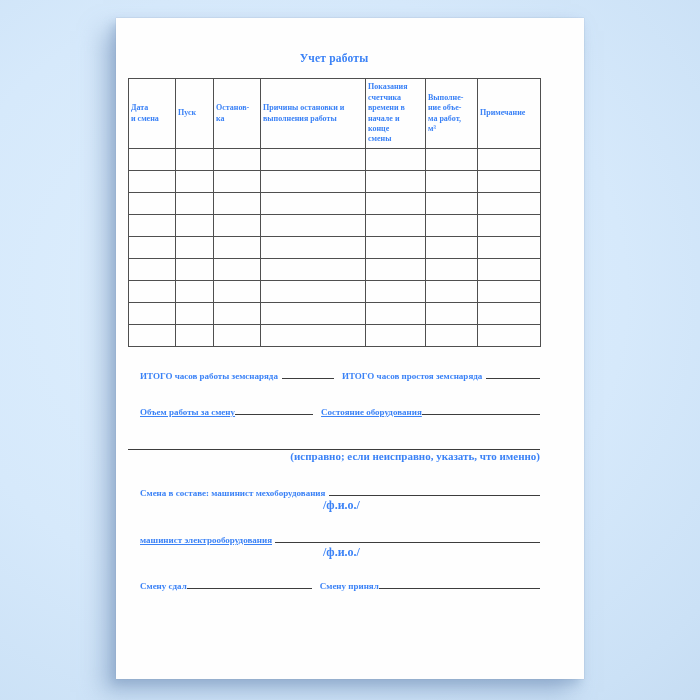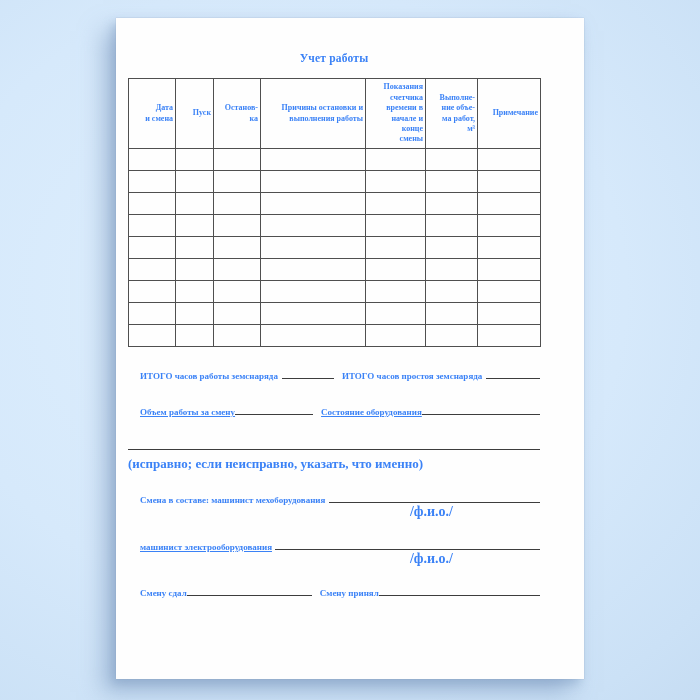--- a/index.html
+++ b/index.html
@@ -26,43 +26,43 @@
     font-size:11.5px;line-height:12px;font-weight:bold;letter-spacing:.2px;
   }
   table.form{
     margin-top:14px;width:412px;border-collapse:collapse;table-layout:fixed;
   }
   table.form th, table.form td{
     border:1px solid #4f4f4f;padding:0;
   }
   table.form th{
     height:67px;font-size:8px;line-height:1.3;font-weight:bold;
-    text-align:right;vertical-align:middle;white-space:pre-line;padding:1px 2px;
+    text-align:left;vertical-align:middle;white-space:pre-line;padding:1px 2px;
   }
   table.form td{height:21px;}
   .line{
     display:flex;align-items:baseline;
     font-size:9px;line-height:12px;font-weight:bold;white-space:pre;padding-left:12px;
   }
   .bl{border-bottom:1px solid #3d3d3d;height:1px;}
   .grow{flex:1 1 auto;}
   .sp{width:8px;flex:0 0 auto;}
   .g4{margin-left:4px;}
   .g3{margin-left:3px;}
   .mt-totals{margin-top:23px;}
   .mt-volume{margin-top:24px;text-decoration:underline;}
   .rule{margin-top:31px;height:0;border-top:1px solid #3d3d3d;}
   .note{
-    margin-top:9px;text-align:left;
-    font-size:13px;line-height:9px;font-weight:bold;
+    margin-top:2px;text-align:right;
+    font-size:11px;line-height:9px;font-weight:bold;
   }
   .mt-crew{margin-top:26px;}
   .fio{
-    margin-top:1px;margin-left:195px;width:217px;text-align:center;
-    font-size:14px;line-height:10px;font-weight:bold;
+    margin-top:1px;margin-left:195px;width:217px;text-align:left;
+    font-size:12px;line-height:10px;font-weight:bold;
   }
   .mt-electr{margin-top:24px;text-decoration:underline;}
   .mt-handover{margin-top:23px;}
   .w52{width:52px;flex:0 0 auto;}
   .w78{width:78px;flex:0 0 auto;}
   .w125{width:125px;flex:0 0 auto;}
   .lbl{flex:0 0 auto;}
 </style>
 </head>
 <body>

